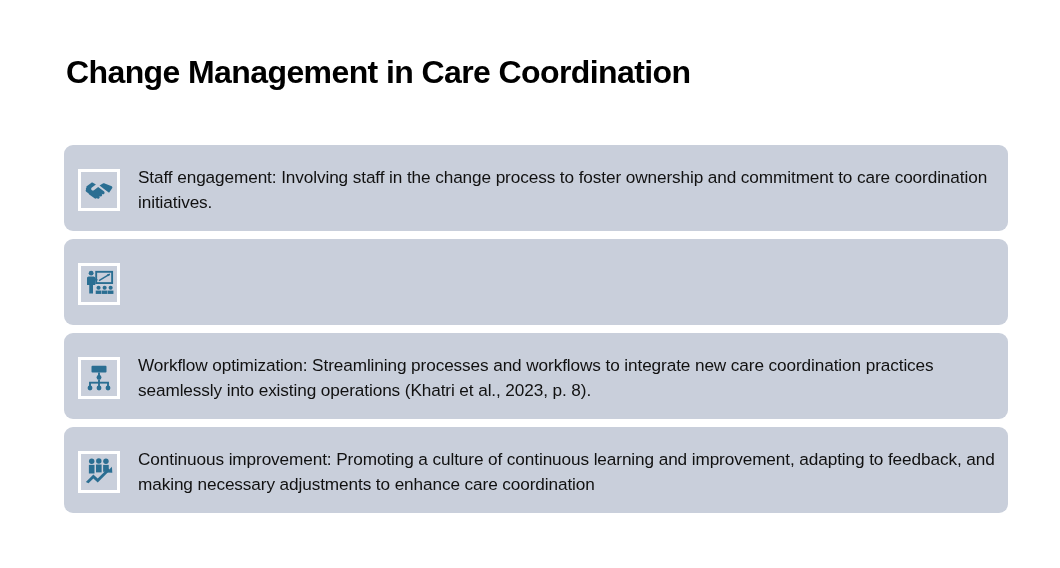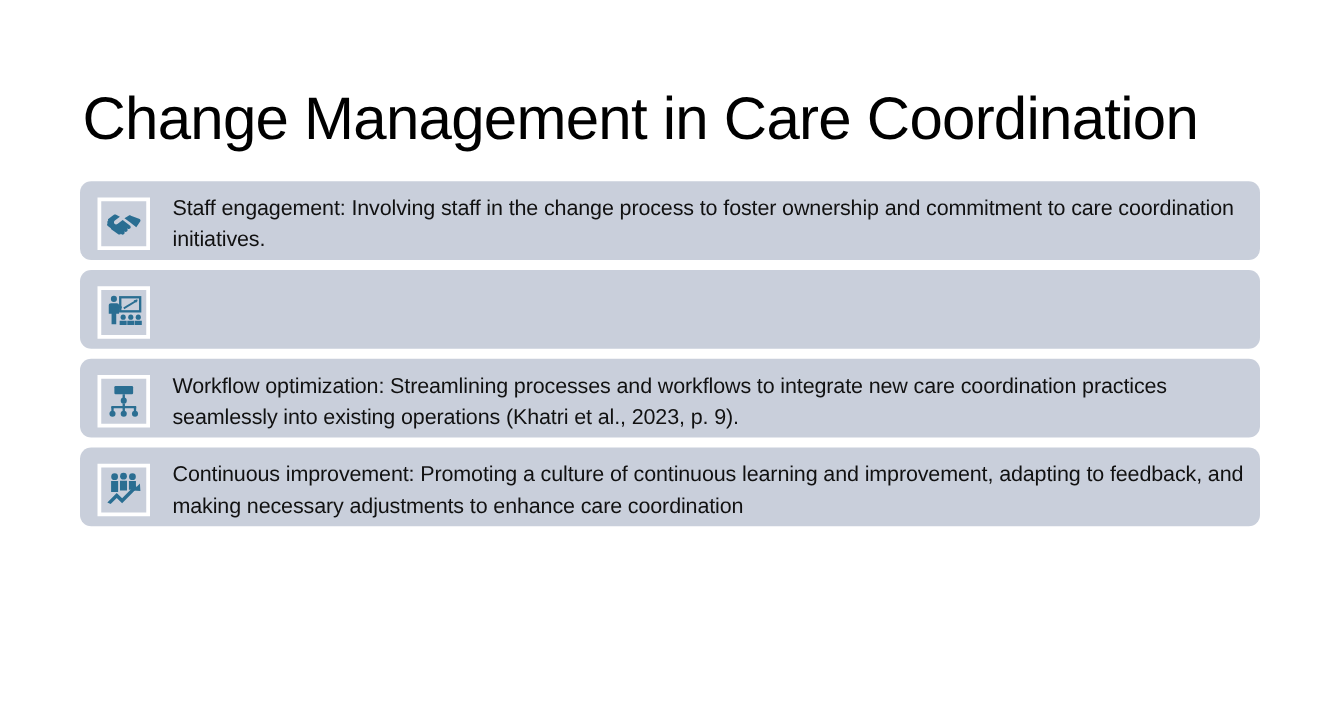--- a/index.html
+++ b/index.html
@@ -16,41 +16,40 @@
   }
   .slide {
     position: absolute;
     inset: 0;
     background: #ffffff;
   }
   .slide-title {
     position: absolute;
     left: 66px;
     top: 44px;
-    font-size: 48px;
+    font-size: 32px;
     line-height: 56px;
-    font-weight: 400;
+    font-weight: 700;
     letter-spacing: -0.6px;
     color: #000000;
     white-space: nowrap;
-    margin-top: 24px;
   }
   .cards {
     position: absolute;
     left: 64px;
     top: 145px;
     width: 944px;
     display: flex;
     flex-direction: column;
     gap: 8px;
   }
   .card {
     background: #c9cfdb;
     border-radius: 9px;
-    height: 63px;
+    height: 86px;
     display: flex;
     align-items: center;
     padding: 4px 12px 0 14px;
     box-sizing: border-box;
   }
   .icon-box {
     flex: 0 0 auto;
     width: 42px;
     height: 42px;
     border: 3px solid #ffffff;
@@ -119,21 +118,21 @@
           <path d="M15 10h2v4h-2z"></path>
           <circle cx="16" cy="15.5" r="2.6"></circle>
           <path d="M15 18h2v3h-2z"></path>
           <path d="M5.4 20h21.2v2H5.4z"></path>
           <path d="M5.4 21h2v4h-2zM15 21h2v4h-2zM24.6 21h2v4h-2z"></path>
           <circle cx="6.4" cy="26.6" r="2.6"></circle>
           <circle cx="16" cy="26.6" r="2.6"></circle>
           <circle cx="25.6" cy="26.6" r="2.6"></circle>
         </svg>
       </span>
-      <span class="card-text">Workflow optimization: Streamlining processes and workflows to integrate new care coordination practices seamlessly into existing operations (Khatri et al., 2023, p. 9).</span>
+      <span class="card-text">Workflow optimization: Streamlining processes and workflows to integrate new care coordination practices seamlessly into existing operations (Khatri et al., 2023, p. 8).</span>
     </div>
 
     <div class="card">
       <span class="icon-box">
         <svg viewBox="0 0 32 32" fill="#2a6e92" aria-hidden="true">
           <circle cx="8.2" cy="4.6" r="2.9"></circle>
           <path d="M5.2 8.4h6v9.2h-6z"></path>
           <circle cx="15.8" cy="4.2" r="2.9"></circle>
           <path d="M12.8 8h6v8.4h-6z"></path>
           <circle cx="23.4" cy="4.6" r="2.9"></circle>

